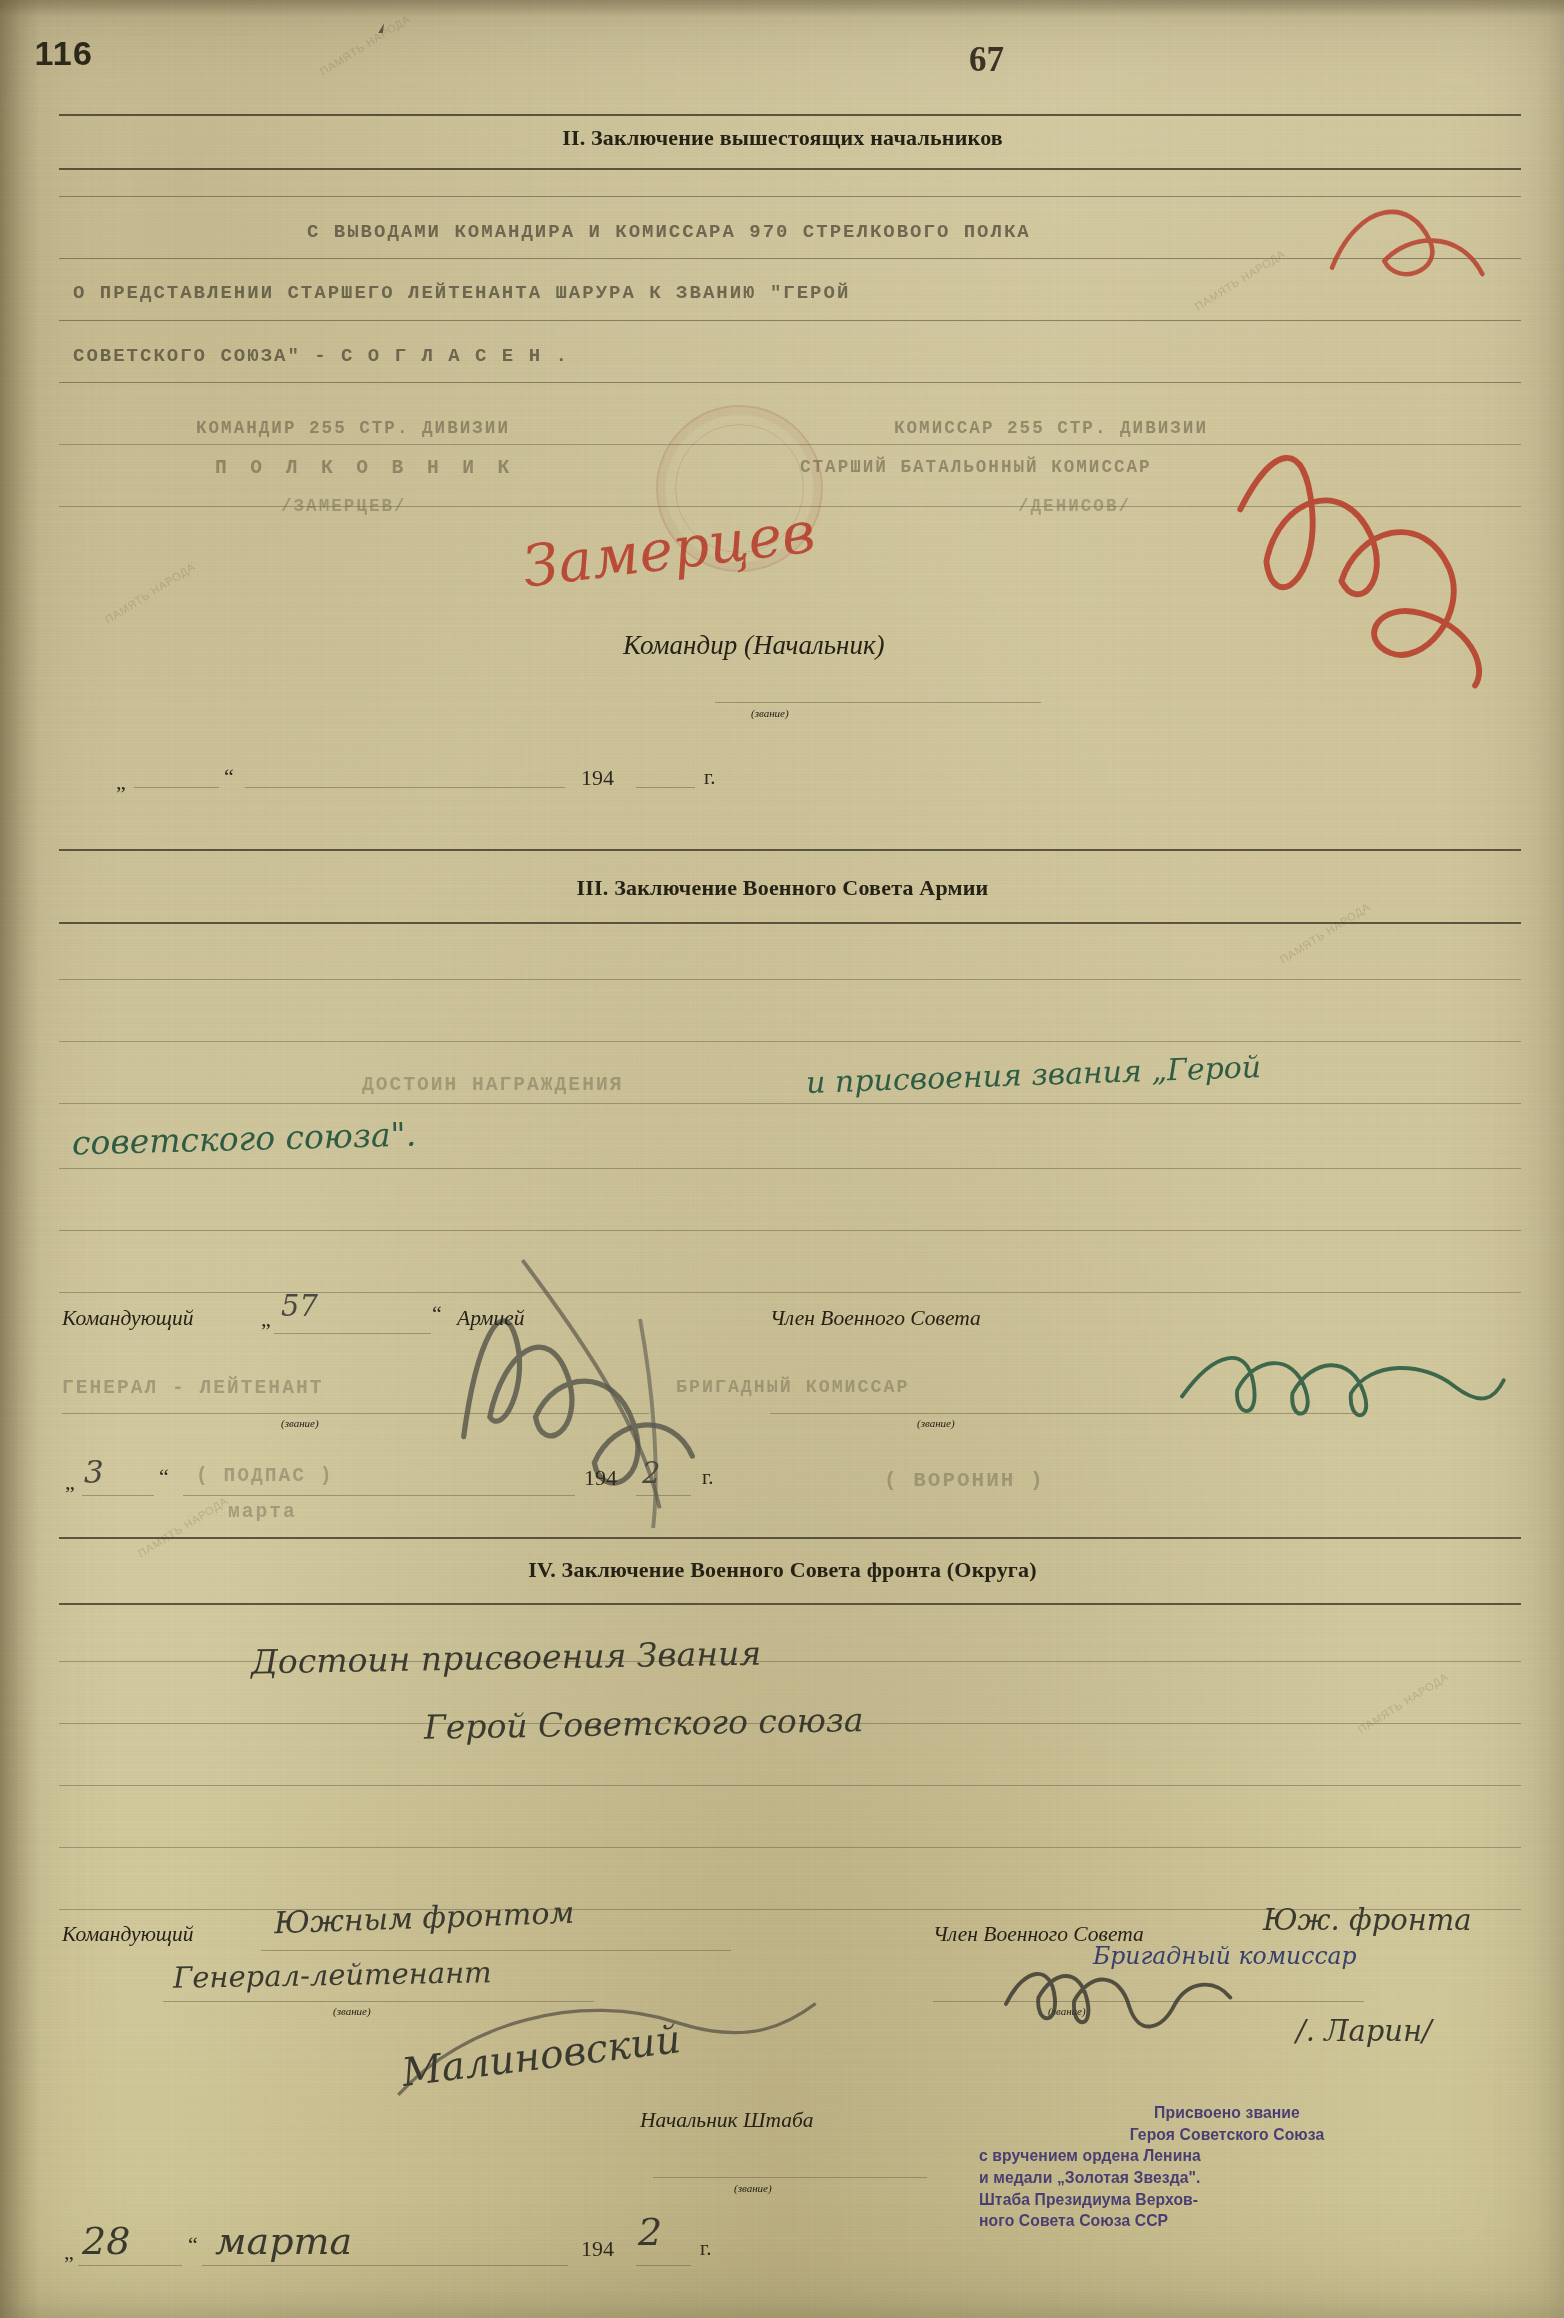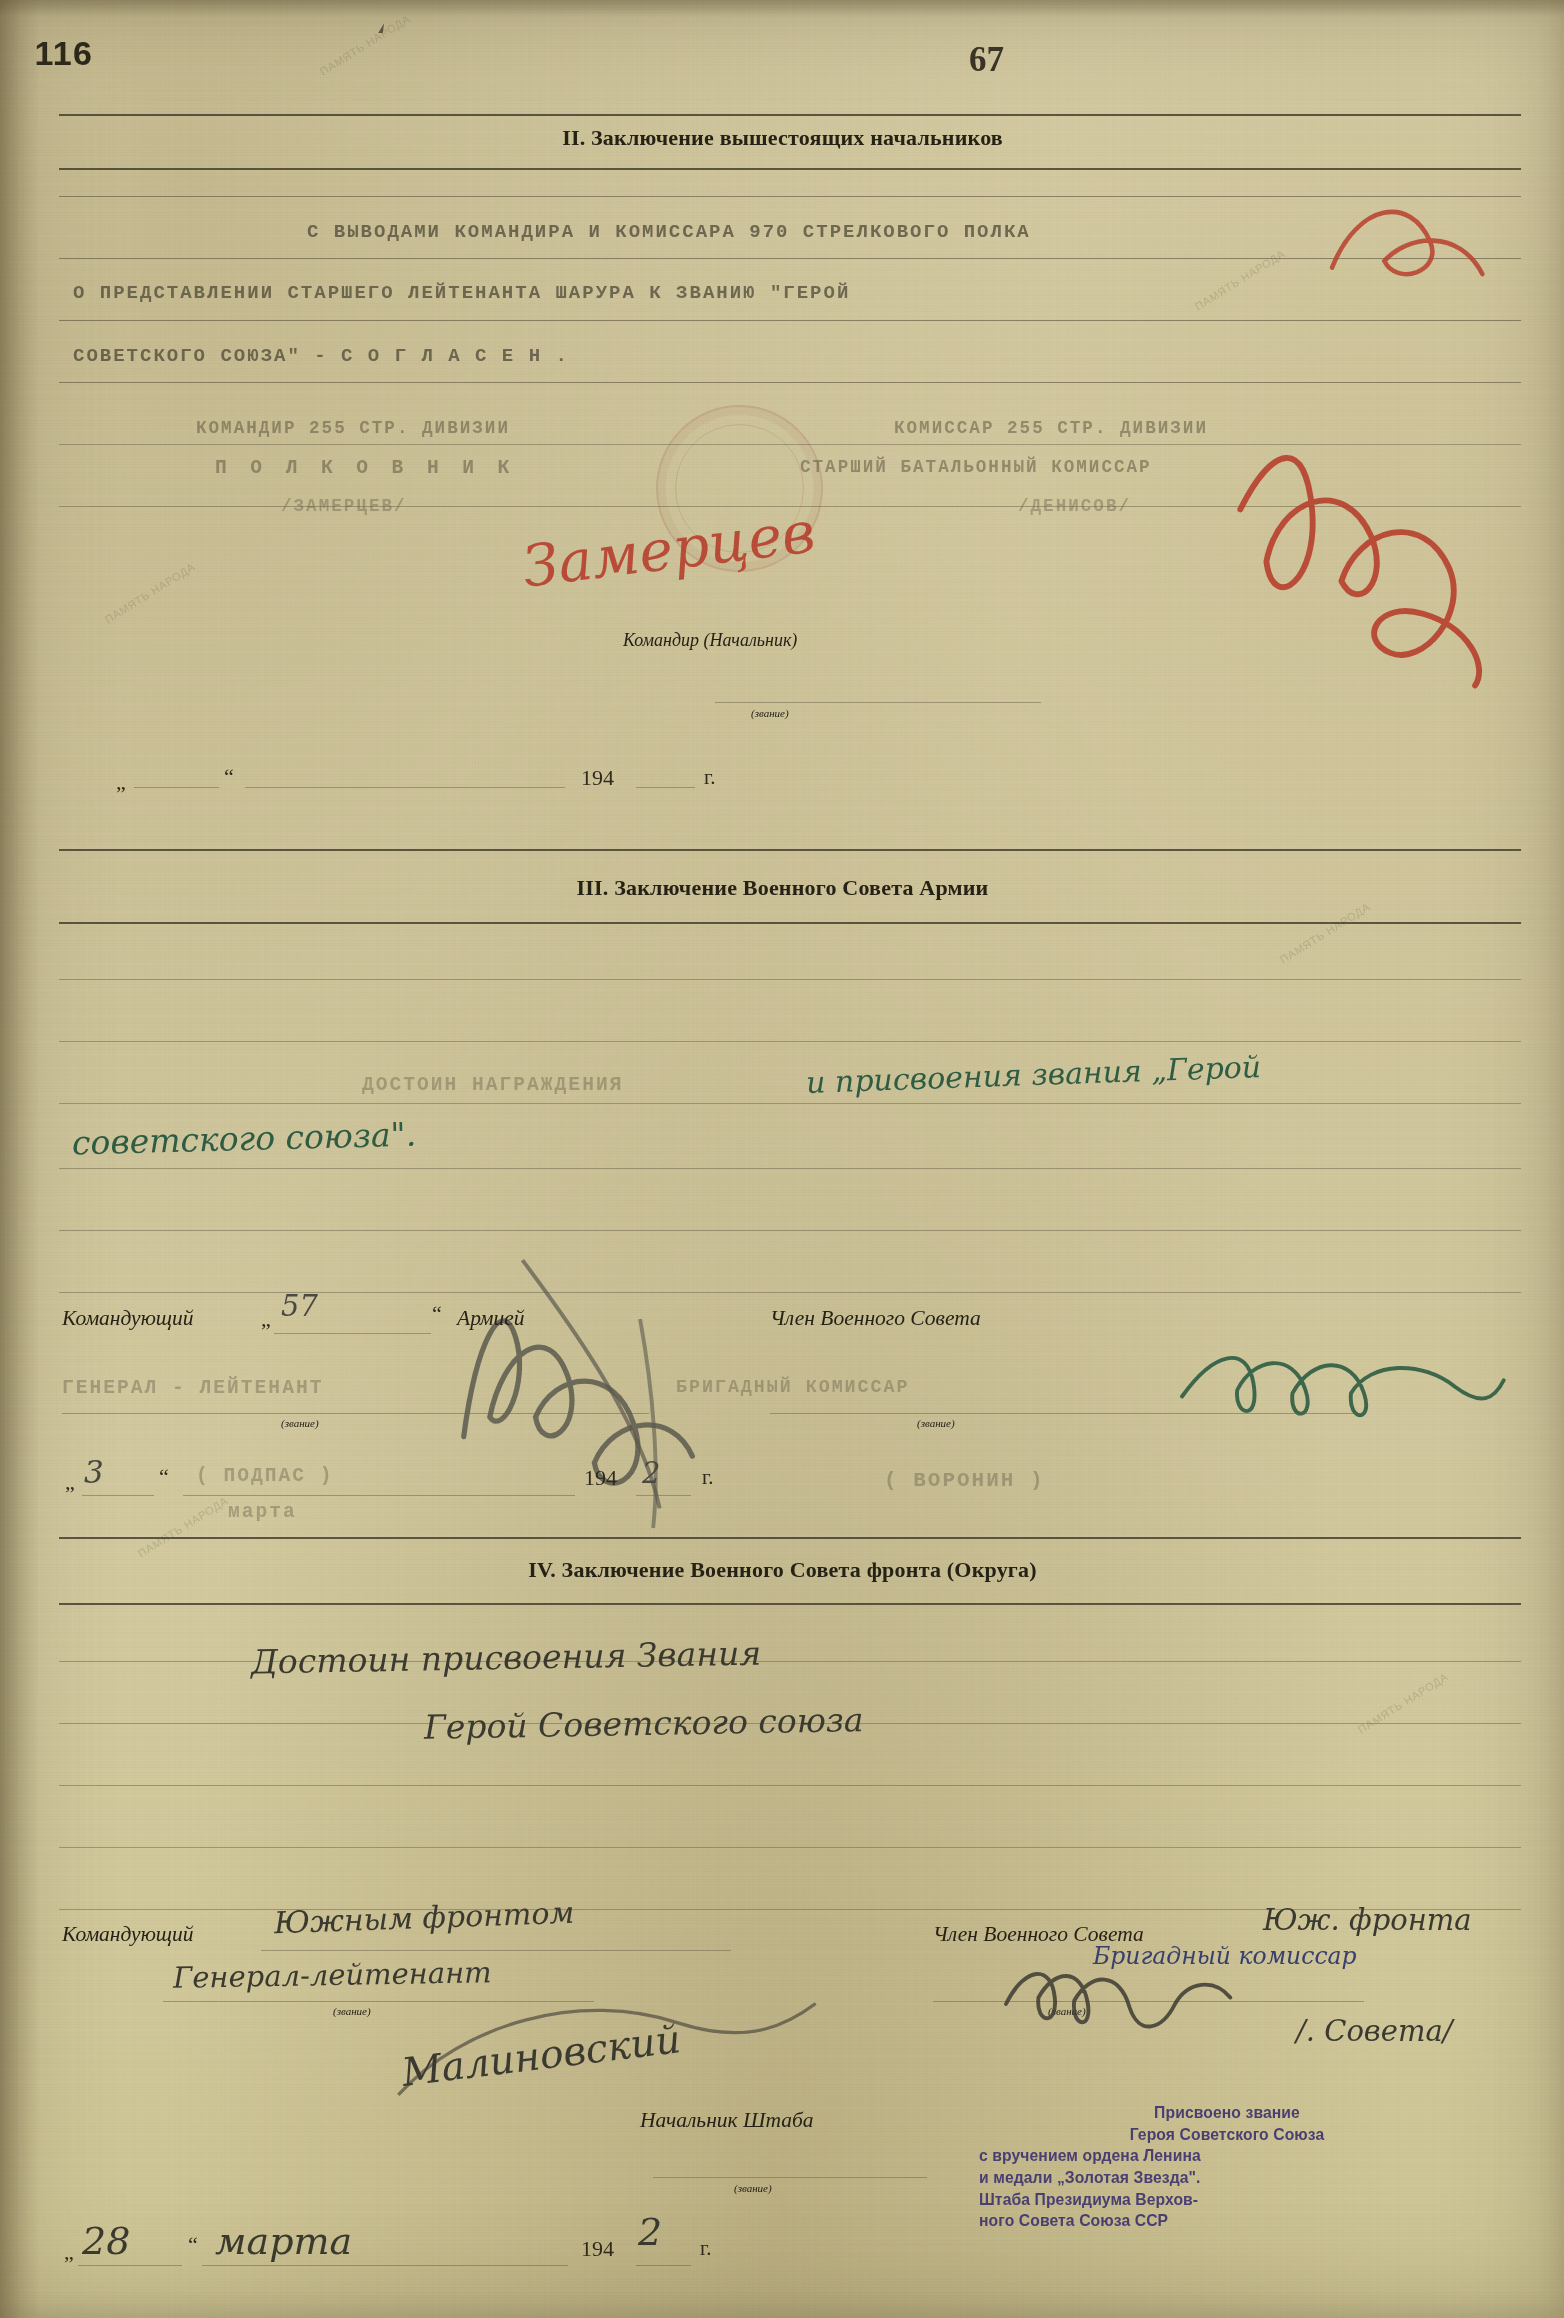--- a/index.html
+++ b/index.html
@@ -177,21 +177,21 @@
   <div class="roundstamp" style="left:656px;top:405px;"></div>
 
   <div class="redsig" style="left:522px;top:516px;font-size:57px;transform:rotate(-7deg);">Замерцев</div>
   <svg class="ink" style="left:1319px;top:189px;width:196px;height:131px;" viewBox="0 0 300 200" width="196" height="131">
     <path d="M20 120 C60 20, 140 10, 170 80 C190 125, 120 150, 100 110 C135 70, 215 60, 250 130" stroke="#b8402e" stroke-width="7" fill="none" opacity=".85" stroke-linecap="round"></path>
   </svg>
   <svg class="ink" style="left:1227px;top:418px;width:281px;height:274px;" viewBox="0 0 430 420" width="281" height="274">
     <path d="M20 140 C70 40, 120 30, 130 140 C140 250, 70 300, 60 220 C80 120, 180 90, 220 180 C250 250, 200 300, 175 250 C200 170, 300 140, 340 230 C370 300, 300 380, 250 360 C200 340, 230 280, 300 300 C370 320, 400 380, 380 410" stroke="#b8402e" stroke-width="9" fill="none" opacity=".9" stroke-linecap="round" stroke-linejoin="round"></path>
   </svg>
 
-  <div class="italic" style="position:absolute;left:623px;top:630px;font-size:18px;text-align:right;">Командир (Начальник)</div>
+  <div class="italic" style="position:absolute;left:623px;top:630px;font-size:27px;text-align:right;">Командир (Начальник)</div>
   <div class="rule thin" style="left:715px;top:702px;width:326px;"></div>
   <div class="italic tiny" style="position:absolute;left:751px;top:707px;">(звание)</div>
 
   <div class="lbl" style="left:116px;top:769px;font-size:22px;">„</div>
   <div class="rule thin" style="left:134px;top:787px;width:85px;"></div>
   <div class="lbl" style="left:224px;top:764px;font-size:22px;">“</div>
   <div class="rule thin" style="left:245px;top:787px;width:320px;"></div>
   <div class="lbl" style="left:581px;top:765px;font-size:22px;">194</div>
   <div class="rule thin" style="left:636px;top:787px;width:59px;"></div>
   <div class="lbl" style="left:704px;top:765px;font-size:21px;">г.</div>
@@ -273,21 +273,21 @@
   <div class="hand dark" style="left:173px;top:1958px;font-size:29px;transform:rotate(-1deg);">Генерал-лейтенант</div>
   <div class="rule thin" style="left:163px;top:2001px;width:431px;"></div>
   <div class="italic tiny" style="position:absolute;left:333px;top:2005px;">(звание)</div>
 
   <div class="rule thin" style="left:933px;top:2001px;width:431px;"></div>
   <div class="italic tiny" style="position:absolute;left:1048px;top:2005px;">(звание)</div>
 
   <svg class="ink" style="left:999px;top:1952px;width:274px;height:78px;" viewBox="0 0 420 120" width="274" height="78">
     <path d="M10 80 C40 20, 80 20, 85 70 C90 115, 55 110, 60 70 C85 25, 125 25, 135 75 C145 120, 110 118, 115 75 C140 30, 185 30, 200 85 C215 130, 250 120, 270 80 C290 45, 330 40, 355 70" stroke="#3d3b33" stroke-width="6" fill="none" opacity=".85" stroke-linecap="round"></path>
   </svg>
-  <div class="hand dark" style="left:1296px;top:2014px;font-size:29px;">/. Совета/</div>
+  <div class="hand dark" style="left:1296px;top:2014px;font-size:29px;">/. Ларин/</div>
 
   <div class="hand dark" style="left:401px;top:2033px;font-size:39px;transform:rotate(-7deg);">Малиновский</div>
   <svg class="ink" style="left:385px;top:1984px;width:457px;height:150px;" viewBox="0 0 700 230" width="457" height="150">
     <path d="M20 170 C120 60, 300 10, 450 60 C560 95, 620 60, 660 30" stroke="#3d3b33" stroke-width="5" fill="none" opacity=".6"></path>
   </svg>
 
   <div class="italic" style="position:absolute;left:640px;top:2108px;font-size:21.5px;">Начальник Штаба</div>
   <div class="rule thin" style="left:653px;top:2177px;width:274px;"></div>
   <div class="italic tiny" style="position:absolute;left:734px;top:2182px;">(звание)</div>
 

